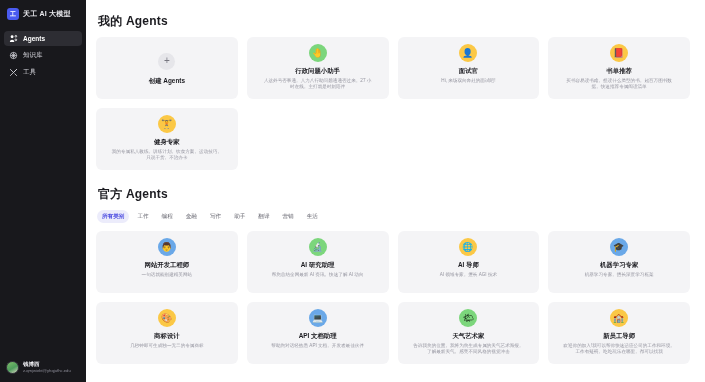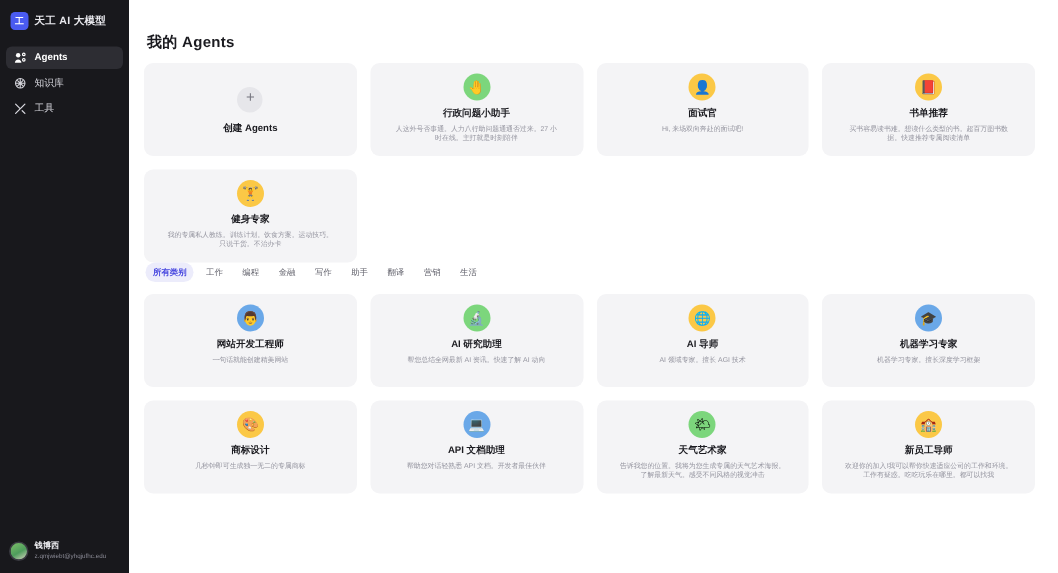--- a/index.html
+++ b/index.html
@@ -69,22 +69,22 @@
   }
 
   
   .main {
     flex: 1 1 auto; height: 382px;
     background: #ffffff;
     padding: 9px 15px 0 10px;
     overflow: hidden;
   }
   .section-title {
-    font-size: 10px; font-weight: bold; color: #1b1b20;
-    margin: 12px 0 7px 2px; letter-spacing: .2px;
+    font-size: 12px; font-weight: bold; color: #1b1b20;
+    margin: 4px 0 7px 2px; letter-spacing: .2px;
   }
   .section-title.second { margin-top: 16px; }
 
   .grid {
     display: grid;
     grid-template-columns: repeat(4, 1fr);
     gap: 9px;
   }
   .card {
     background: #f4f4f6;
@@ -221,20 +221,21 @@
       </div>
 
       <div class="card">
         <div class="card-icon" style="background:#fbc846">🏋</div>
         <div class="card-title">健身专家</div>
         <div class="card-desc">我的专属私人教练。训练计划。饮食方案。运动技巧。只说干货。不治办卡</div>
       </div>
 
     </div>
 
+    <h2 class="section-title second">官方 Agents</h2>
 
     <div class="tabs">
       <div class="tab active">所有类别</div>
       <div class="tab">工作</div>
       <div class="tab">编程</div>
       <div class="tab">金融</div>
       <div class="tab">写作</div>
       <div class="tab">助手</div>
       <div class="tab">翻译</div>
       <div class="tab">营销</div>

